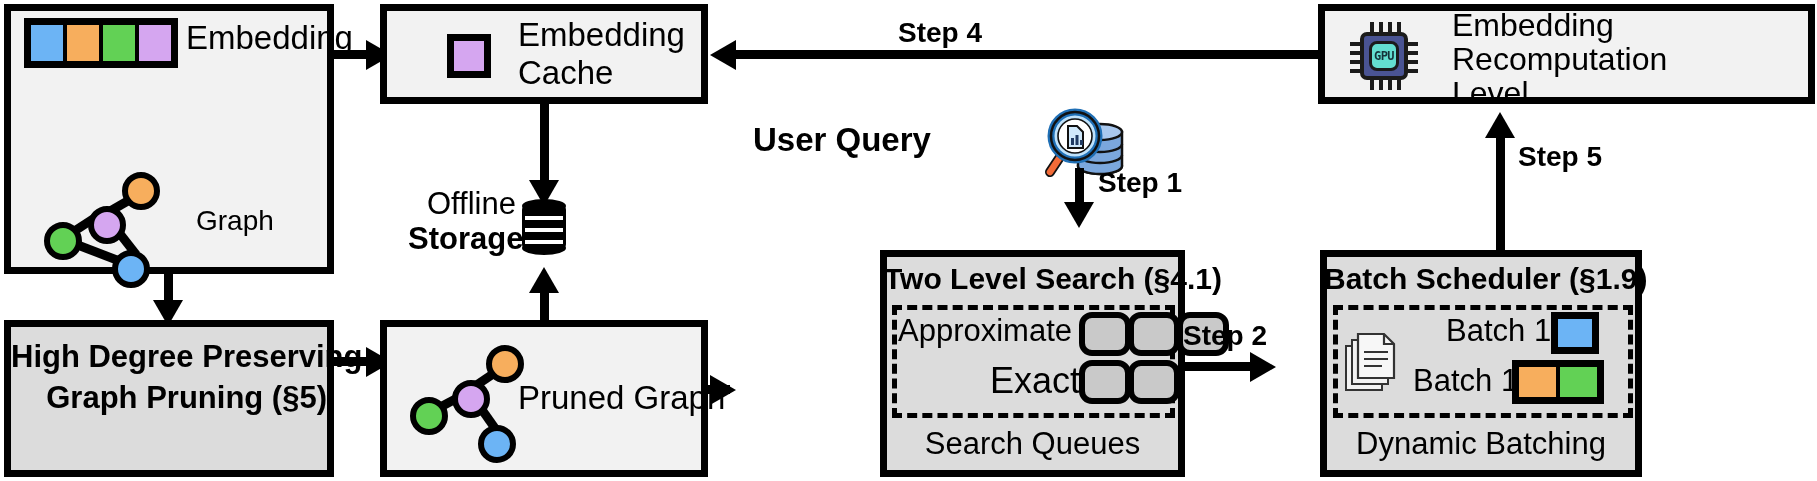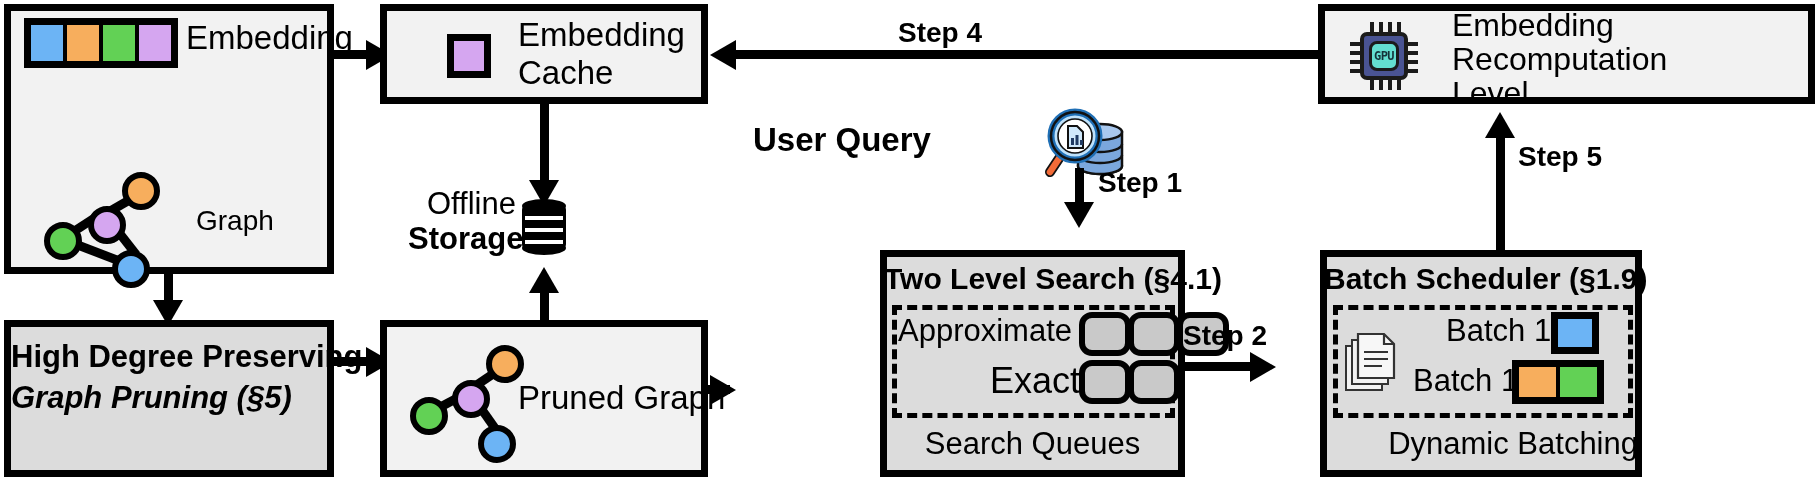--- a/index.html
+++ b/index.html
@@ -162,21 +162,21 @@
     <div class="db-slit" style="left:3px; top:17px; width:38px;"></div>
     <div class="db-slit" style="left:3px; top:29px; width:38px;"></div>
     <div class="db-slit" style="left:3px; top:41px; width:38px;"></div>
   </div>
 
   <div class="line" style="left:540px; top:292px; width:9px; height:28px;"></div>
   <div class="arrowhead ah-up" style="left:529px; top:267px;"></div>
 
   <div class="box shaded" style="left:4px; top:320px; width:330px; height:157px;"></div>
   <div class="lbl title-bold" style="left:11px; top:340px; font-size:31px; width:316px; text-align:center;">High Degree Preserving</div>
-  <div class="lbl title-bold" style="left:11px; top:381px; font-size:31px; width:316px; text-align:left;font-style:italic;">Graph Pruning (§5)</div>
+  <div class="lbl title-bold" style="left:11px; top:381px; font-size:31px; width:316px; text-align:right;">Graph Pruning (§5)</div>
 
   <div class="line" style="left:334px; top:357px; width:32px; height:9px;"></div>
   <div class="arrowhead ah-right" style="left:366px; top:347px;"></div>
 
   <div class="box" style="left:380px; top:320px; width:328px; height:157px;"></div>
 
   <div class="graph" style="left:398px; top:335px; width:130px; height:120px;">
     <div class="gedge" style="left:34px; top:72px; width:42px; transform:rotate(-28deg);"></div>
     <div class="gedge" style="left:72px; top:50px; width:46px; transform:rotate(-34deg);"></div>
     <div class="gedge" style="left:74px; top:56px; width:46px; transform:rotate(55deg);"></div>
@@ -267,21 +267,21 @@
 
   <div class="lbl" style="left:1413px; top:314px; font-size:31px;margin-left:33px;">Batch 1</div>
   <div class="sq" style="left:1551px; top:312px; width:48px; height:42px; background:#6cb4f5;"></div>
 
   <div class="lbl" style="left:1413px; top:364px; font-size:31px;">Batch 1</div>
   <div class="swatch-strip" style="left:1512px; top:360px; width:92px; height:44px;">
     <div class="swatch" style="background:#f7ae5d;"></div>
     <div class="swatch" style="background:#62d155;"></div>
   </div>
 
-  <div class="lbl" style="left:1324px; top:427px; font-size:31px; width:314px; text-align:right;">Dynamic Batching</div>
+  <div class="lbl" style="left:1324px; top:427px; font-size:31px; width:314px; text-align:center;">Dynamic Batching</div>
 
   <div class="line" style="left:1496px; top:137px; width:9px; height:113px;"></div>
   <div class="arrowhead ah-up" style="left:1485px; top:112px;"></div>
   <div class="lbl title-bold" style="left:1518px; top:141px; font-size:28px;">Step 5</div>
 
   <div class="box" style="left:1318px; top:4px; width:497px; height:100px;"></div>
 
   <div class="gpu-wrap" style="left:1348px; top:20px; width:72px; height:72px;">
 
     <div class="pin" style="left:22px; top:2px; width:4px; height:12px;"></div>

